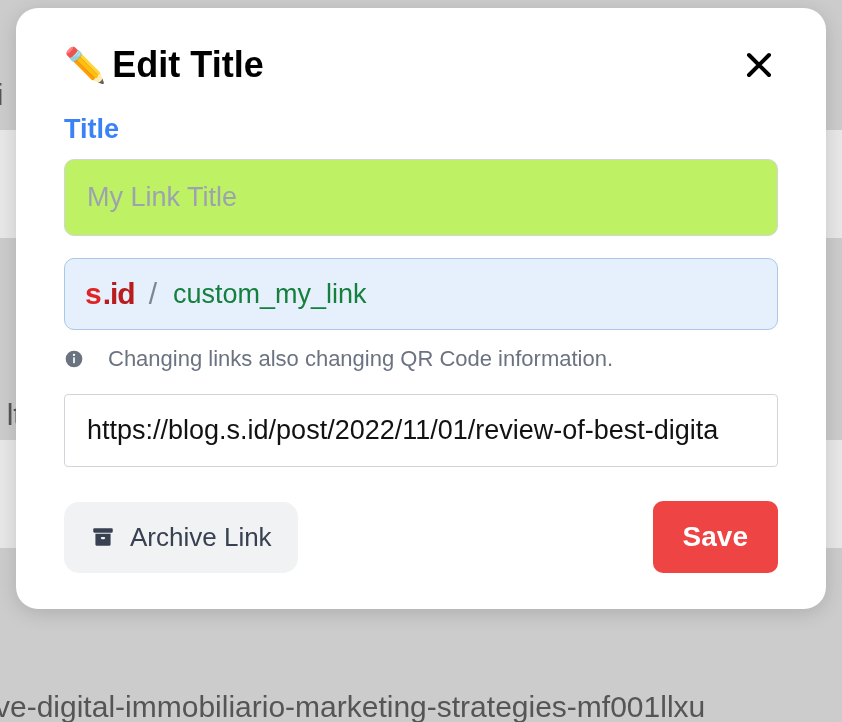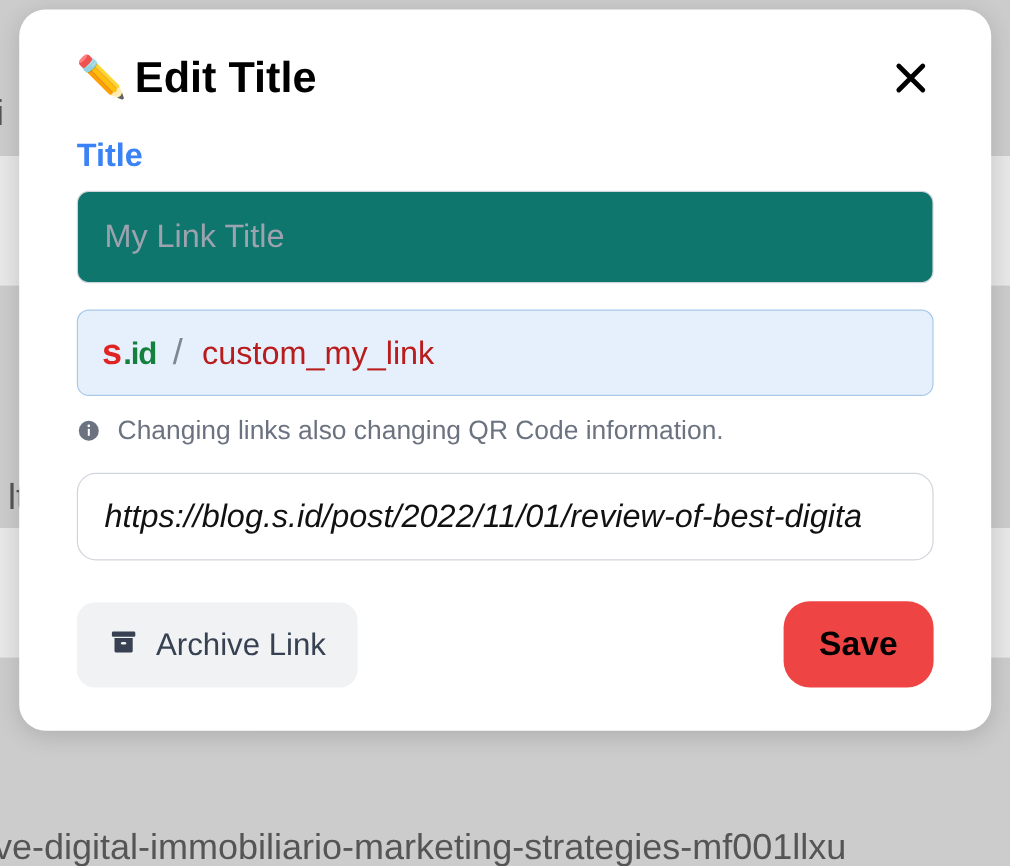--- a/index.html
+++ b/index.html
@@ -87,95 +87,94 @@
       margin-bottom: 14px;
       display: block;
     }
     .text-input {
       width: 100%;
       border: 1px solid #d1d5db;
       border-radius: 10px;
       padding: 22px 22px;
       font-size: 27px;
       color: #111;
-      background: #0f766e;
+      background: #bef264;
       outline: none;
     }
     .text-input::placeholder { color: #9ca3af; }
     .short-url-box {
       display: flex;
       align-items: center;
       border: 1px solid #aac8e8;
       background: #e6f0fc;
       border-radius: 10px;
       padding: 18px 20px;
       gap: 10px;
     }
     .sid-logo {
       display: flex;
       align-items: baseline;
       gap: 1px;
       font-weight: 800;
     }
     .sid-s { color: #e02424; font-size: 30px; font-weight: 800; }
-    .sid-id { color: #15803d; font-size: 26px; font-weight: 800; letter-spacing: -1px; text-align: right; }
+    .sid-id { color: #b91c1c; font-size: 30px; font-weight: 800; letter-spacing: -1px; text-align: right; }
     .sid-slash { color: #7b8794; font-size: 30px; font-weight: 400; margin: 0 6px 0 4px; }
     .short-url-value {
       font-size: 27px;
-      color: #b91c1c;
+      color: #15803d;
       background: transparent;
       border: none;
       outline: none;
       flex: 1;
     }
     .hint-row {
       display: flex;
       align-items: center;
-      gap: 14px;
+      gap: 24px;
       margin-top: 16px;
       color: #6b7280;
       font-size: 22px;
     }
     .hint-row svg { width: 20px; height: 20px; fill: #6b7280; flex-shrink: 0; }
     .long-url-box {
       border: 1px solid #d1d5db;
-      border-radius: 16px;
+      border-radius: 4px;
       padding: 20px 22px;
       font-size: 27px;
       color: #111;
       white-space: nowrap;
       overflow: hidden;
       text-overflow: clip;
-      font-style: italic;
     }
     .modal-footer {
       display: flex;
       justify-content: space-between;
       align-items: center;
       margin-top: 34px;
     }
     .archive-btn {
       display: flex;
-      align-items: flex-start;
+      align-items: center;
       gap: 14px;
       background: #f1f2f4;
       border: none;
       border-radius: 15px;
       padding: 20px 26px;
       font-size: 26px;
       color: #374151;
       cursor: pointer;
       font-weight: 500;
     }
     .archive-btn svg { width: 26px; height: 26px; fill: #374151; }
     .save-btn {
       background: #ef4444;
-      color: #000000;
-      border: none;
-      border-radius: 22px;
+      color: #ffffff;
+      border: none;
+      border-radius: 10px;
       padding: 20px 30px;
       font-size: 28px;
       font-weight: 600;
       cursor: pointer;
     }
   </style>
 </head>
 <body>
 
 <div class="bg-band band1"></div>

